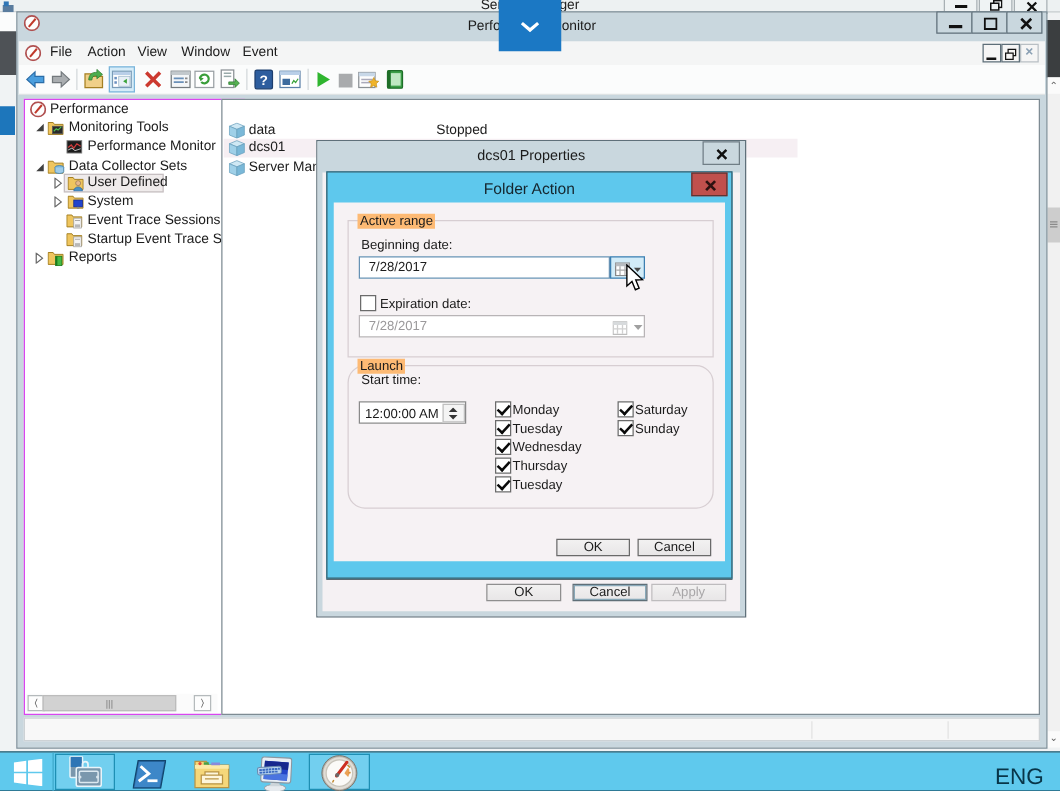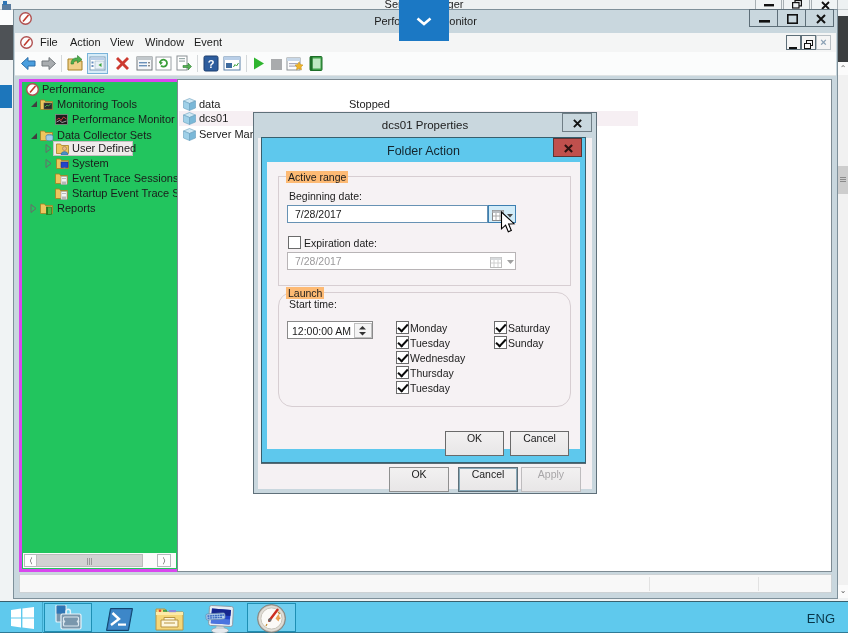--- a/index.html
+++ b/index.html
@@ -23,56 +23,56 @@
 
 #pm { left:14px; top:10px; width:823px; height:588px; background:#c9d7de; outline:1px solid #7e909a; }
 #pm-title { position:absolute; left:0; top:0; width:100%; height:23px; }
 #pm-title .t { position:absolute; left:0; right:0; top:5px; text-align:center; font-size:11px; color:#1b1b1b; }
 .wbtn { position:absolute; top:-1px; width:29px; height:18px; border:1px solid #5d6e78; background:#c9d7de; color:#111; text-align:center; }
 #pm-menu { position:absolute; left:1px; top:23px; width:821px; height:19px; background:#f4f5f5; font-size:11px; color:#1b1b1b; }
 #pm-menu span { position:absolute; top:3px; }
 #pm-tool { position:absolute; left:1px; top:42px; width:821px; height:24px; background:#fbfcfc; border-bottom:1px solid #dfe3e4; }
 .tsep { position:absolute; top:3px; width:1px; height:17px; background:#d4d8da; }
 .mdibtn { position:absolute; top:25px; width:15px; height:15px; border:1px solid #5d6e78; background:#f5f5f5; text-align:center; }
-#tree { position:absolute; left:5px; top:69px; width:177px; height:493px; background:#22c55e; border:3px solid #d946ef; font-size:11px; color:#1b1b1b; overflow:hidden; }
+#tree { position:absolute; left:5px; top:69px; width:177px; height:493px; background:#ffffff; border:1px solid #d946ef; font-size:11px; color:#1b1b1b; overflow:hidden; }
 #list { position:absolute; left:163px; top:69px; width:655px; height:493px; background:#fff; border:1px solid #7e8b93; font-size:11px; color:#1b1b1b; }
 #pm-status { position:absolute; left:5px; top:564px; width:813px; height:19px; background:#f8f8f8; border:1px solid #cdd2d5; }
 #pm-status .s { position:absolute; top:2px; width:1px; height:14px; background:#e2e2e2; }
 
 .trow { position:absolute; left:0; height:15px; white-space:nowrap; }
 .trow .lbl { position:absolute; top:1px; }
 .hsb { position:absolute; left:1px; bottom:1px; width:153px; height:15px; background:#fbfbfb; }
 .hsb .b { position:absolute; top:1px; width:14px; height:13px; background:#fdfdfd; border:1px solid #b5babc; color:#555; font-size:8px; line-height:11px; text-align:center; }
 .hsb .th { position:absolute; left:13px; top:1px; width:107px; height:13px; background:#d2d2d2; border:1px solid #bcbcbc; }
 .hsb .th:after { content:""; position:absolute; left:50px; top:3px; width:1px; height:7px; background:#9a9a9a; box-shadow:2px 0 0 #9a9a9a, 4px 0 0 #9a9a9a; }
 
 .lhead { position:absolute; top:0; left:0; width:100%; height:16px; background:#fff; }
 .lhead .c { position:absolute; top:1px; color:#1b1b1b; }
 .lhead .s { position:absolute; top:0; width:1px; height:16px; background:#e0e4e6; }
 .lrow { position:absolute; left:1px; height:15px; width:652px; white-space:nowrap; }
 
 #tb { left:0; top:601px; width:848px; height:32px; background:#5fc9ed; border-top:1px solid #39606e; border-bottom:1px solid #2e7a96; }
 #tb .cell { position:absolute; top:0; height:31px; border-right:1px solid #3fa9cc; }
 #tb .acell { position:absolute; top:1px; height:29px; border:1px solid #1e8fb4; background:rgba(255,255,255,0.12); }
-#tb .eng { position:absolute; right:13px; top:9px; font-size:13px; color:#083548; }
+#tb .eng { position:absolute; right:13px; top:9px; font-size:18px; color:#083548; }
 
 #dlg1 { left:253px; top:112px; width:344px; height:382px; background:#f5f1f3; border:1px solid #5f707a; }
 #dlg1 .chrome { position:absolute; inset:0; border:4px solid #c9d7de; border-top:25px solid #c9d7de; }
 #dlg1 .t { position:absolute; left:0; right:0; top:6px; text-align:center; font-size:11.5px; color:#1b1b1b; }
 #dlg1 .x { position:absolute; right:4px; top:0; width:30px; height:19px; border:1px solid #707e86; background:#c9d7de; }
 #dlg2 { left:261px; top:137px; width:325px; height:326px; background:#5ec8ed; border:1px solid #37606f; box-shadow:0 1px 0 #5a6b74; }
 #dlg2 .t { position:absolute; left:0; right:0; top:6px; text-align:center; font-size:12.5px; color:#15262e; }
 #dlg2 .x { position:absolute; right:3px; top:0px; width:29px; height:19px; background:#c0504d; border:1px solid #5d3434; }
 #dlg2 .body { position:absolute; left:5px; top:24px; width:313px; height:287px; background:#f6f2f4; }
 .grp { position:absolute; border:1px solid #d7ced2; }
 .grp .gl { position:absolute; left:7px; top:-6px; background:#fdba74; padding:0 2px; font-size:10.5px; color:#1b1b1b;text-align:right; }
 .fld { position:absolute; background:#fff; font-size:10.5px; color:#1b1b1b; }
 .cb { position:absolute; width:13px; height:13px; background:#fff; border:1px solid #6b6b6b; }
 .ck:after { content:""; position:absolute; left:1px; top:2px; width:7.5px; height:4px; border-left:2px solid #0a0a0a; border-bottom:2px solid #0a0a0a; transform:rotate(-47deg); }
-.btn { position:absolute; height:25px; background:linear-gradient(#f2f1f1,#e8e6e7); border:1px solid #8f8f8f; font-size:10.5px; color:#1b1b1b; text-align:center; line-height:13px; }
+.btn { position:absolute; height:14px; background:linear-gradient(#f2f1f1,#e8e6e7); border:1px solid #8f8f8f; font-size:10.5px; color:#1b1b1b; text-align:center; line-height:13px; }
 .lb { position:absolute; font-size:10.5px; color:#1b1b1b; white-space:nowrap; }
 #bluebtn { left:399px; top:0; width:50px; height:41px; background:#1b78c4; }
 </style>
 </head>
 <body>
 
 <div class="abs" id="sm-title">
   <div class="t">Server Manager</div>
 </div>
 <svg class="abs" style="left:2px;top:1px" width="9" height="9">

